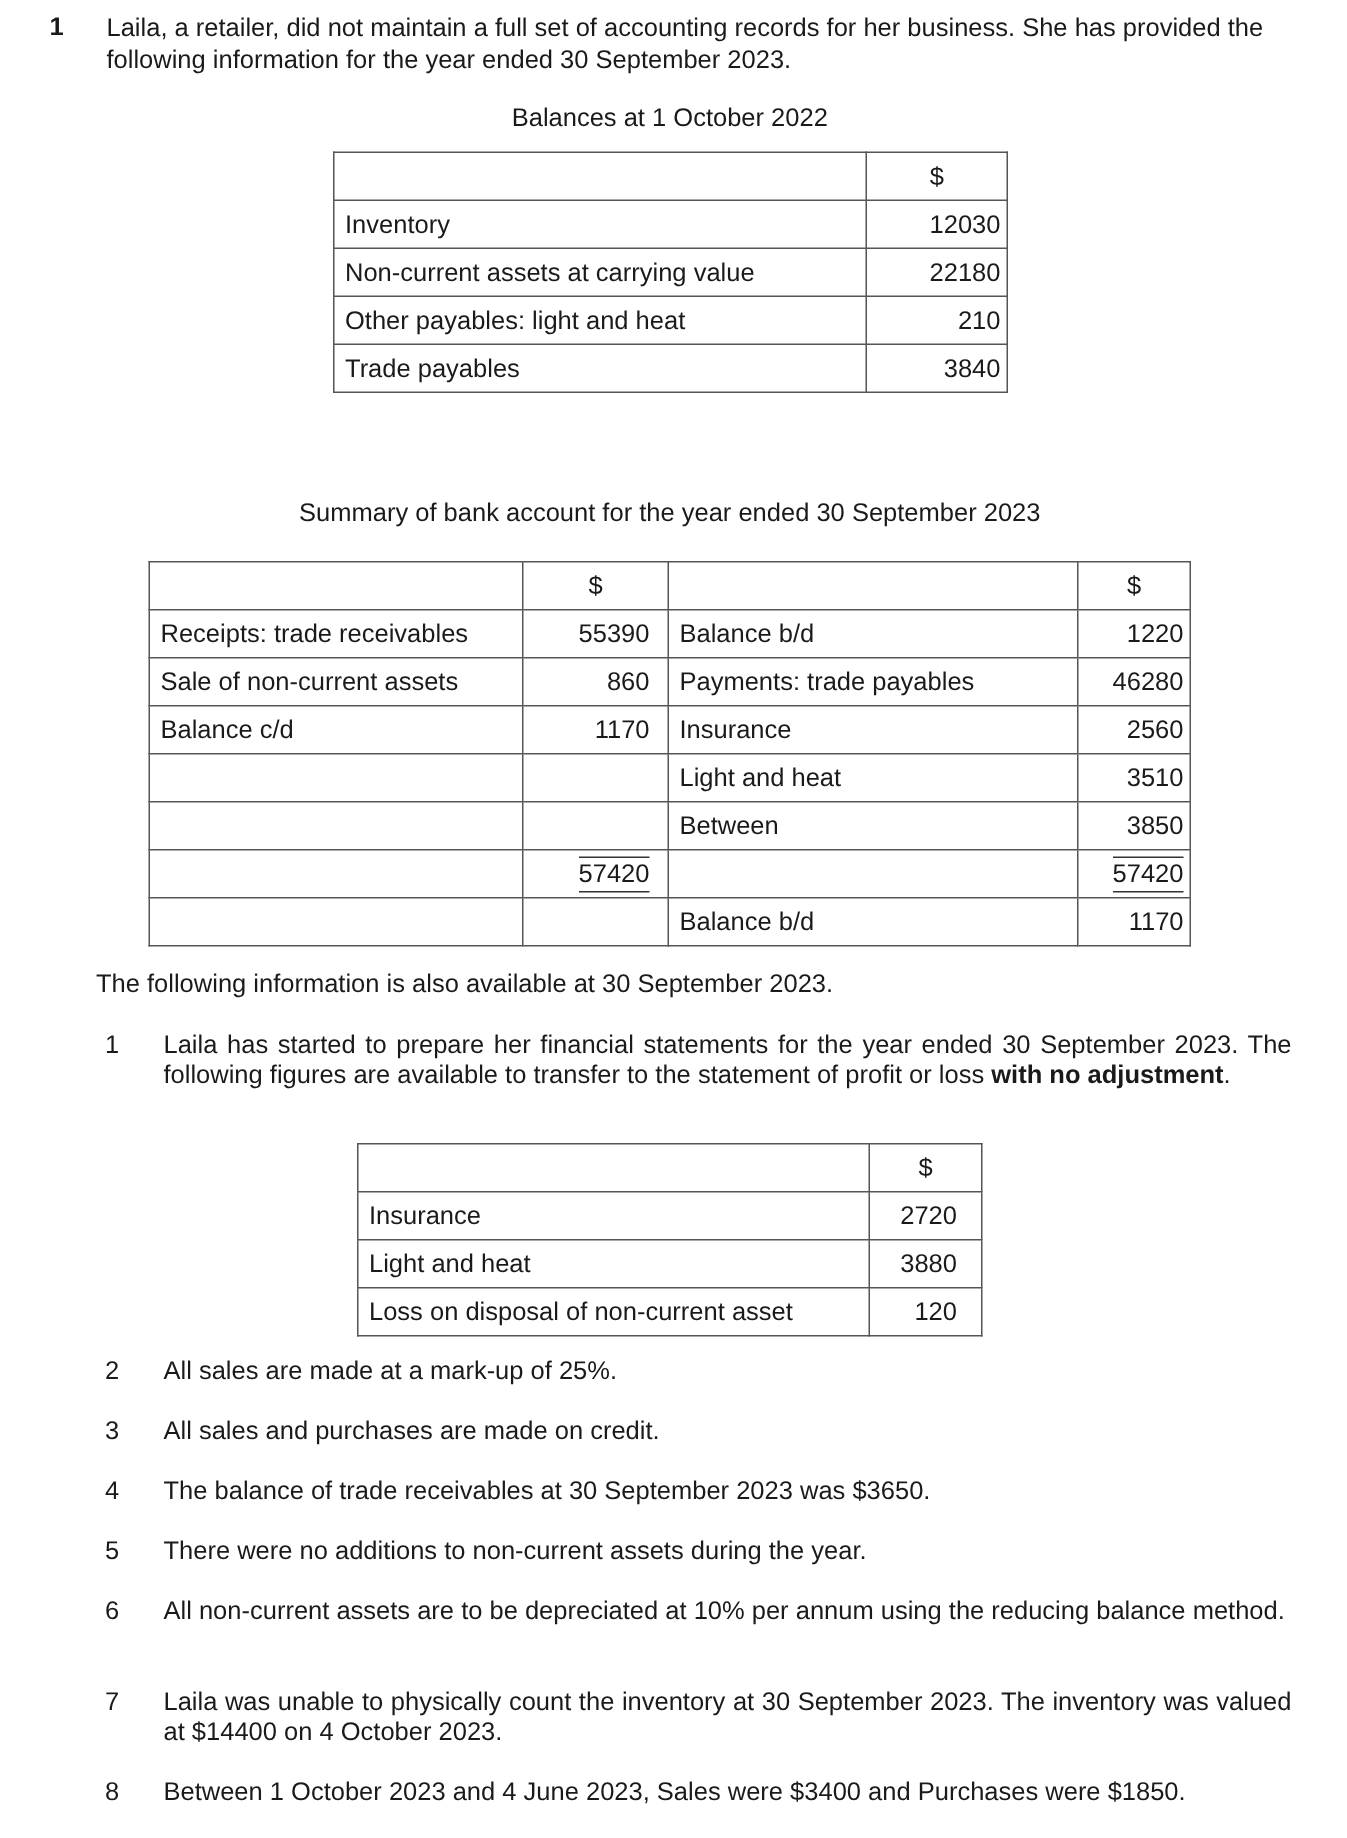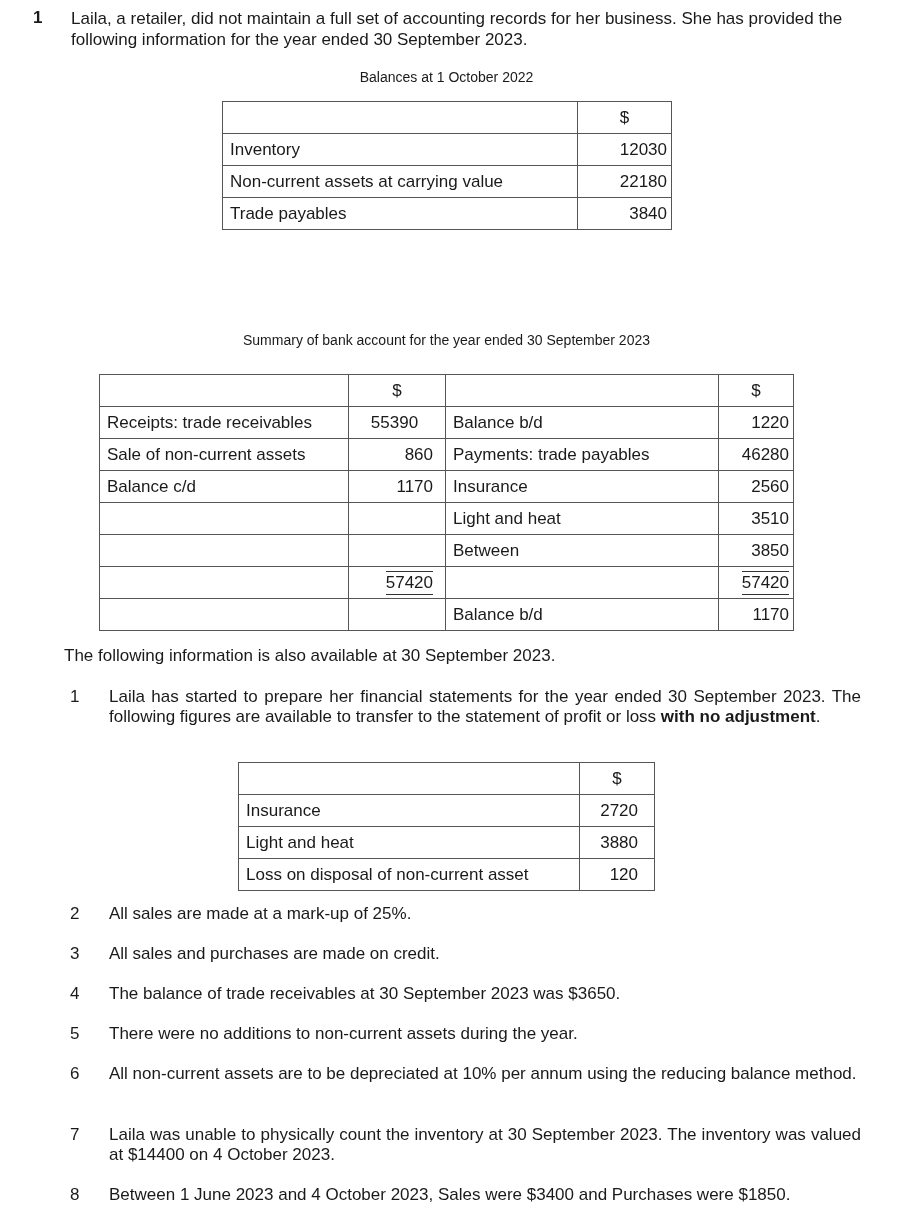--- a/index.html
+++ b/index.html
@@ -1,21 +1,21 @@
 <!DOCTYPE html>
 <html><head>
   <meta charset="utf-8">
   <style>
     html, body { margin:0; padding:0; background:#ffffff; }
     body { width:898px; height:1225px; position:relative; overflow:hidden; color:#1a1a1a;
            font-family:"Liberation Sans", sans-serif; font-size:17px; }
     .abs { position:absolute; }
     .qnum { left:33px; top:8px; font-weight:bold; font-size:17px; }
     .intro { left:71px; top:8px; width:800px; line-height:21px; }
-    .caption { text-align:center; font-size:14px; }
+    .caption { text-align:center; font-size:17px; }
     table { border-collapse:collapse; position:absolute; }
     td { border:1.5px solid #555; height:31px; padding:0 7px; font-size:17px; }
     td.num { text-align:right; padding-right:4px; }
     td.hdr { text-align:center; }
     .tot { display:inline-block; border-top:1.5px solid #333; border-bottom:1.5px solid #333; line-height:20px; padding:1px 0; }
     .item { position:absolute; left:70px; width:800px; line-height:20px; }
     .item .n { position:absolute; left:0; top:0; }
     .item .t { position:absolute; left:39px; width:752px; }
     .justify { text-align:justify; }
     b { font-weight:bold; }
@@ -36,39 +36,43 @@
   </tr>
   <tr>
         <td>Inventory</td>
         <td class="num">12030</td>
       </tr>
   <tr>
         <td>Non-current assets at carrying value</td>
         <td class="num">22180</td>
       </tr>
   <tr>
+        <td>Other payables: light and heat</td>
+        <td class="num">210</td>
+      </tr>
+  <tr>
         <td>Trade payables</td>
         <td class="num">3840</td>
       </tr>
 </tbody>
   </table>
 
 <div class="abs caption" style="left:0; width:893px; top:332px;">Summary of bank account for the year ended 30 September 2023</div>
 
 <table style="left:99px; top:374px; width:695px;">
   <tbody>
       <tr>
     <td style="width:234px;"></td>
     <td class="hdr" style="width:82px;">$</td>
     <td style="width:258px;"></td>
     <td class="hdr">$</td>
   </tr>
   <tr>
     <td>Receipts: trade receivables</td>
-    <td class="num" style="padding-right:12px;text-align:center;">55390</td>
+    <td class="num" style="padding-right:12px;">55390</td>
     <td>Balance b/d</td>
     <td class="num">1220</td>
   </tr>
   <tr>
     <td>Sale of non-current assets</td>
     <td class="num" style="padding-right:12px;">860</td>
     <td>Payments: trade payables</td>
     <td class="num">46280</td>
   </tr>
   <tr>
@@ -151,14 +155,14 @@
 <div class="item" style="top:1064px;">
   <span class="n">6</span>
   <span class="t justify">All non-current assets are to be depreciated at 10% per annum using the reducing balance method.</span>
 </div>
 <div class="item" style="top:1125px;">
   <span class="n">7</span>
   <span class="t justify">Laila was unable to physically count the inventory at 30 September 2023. The inventory was valued at $14400 on 4 October 2023.</span>
 </div>
 <div class="item" style="top:1185px;">
   <span class="n">8</span>
-  <span class="t">Between 1 June 2023 and 4 October 2023, Sales were $3400 and Purchases were $1850.</span>
+  <span class="t">Between 1 October 2023 and 4 June 2023, Sales were $3400 and Purchases were $1850.</span>
 </div>
 
 </body></html>

